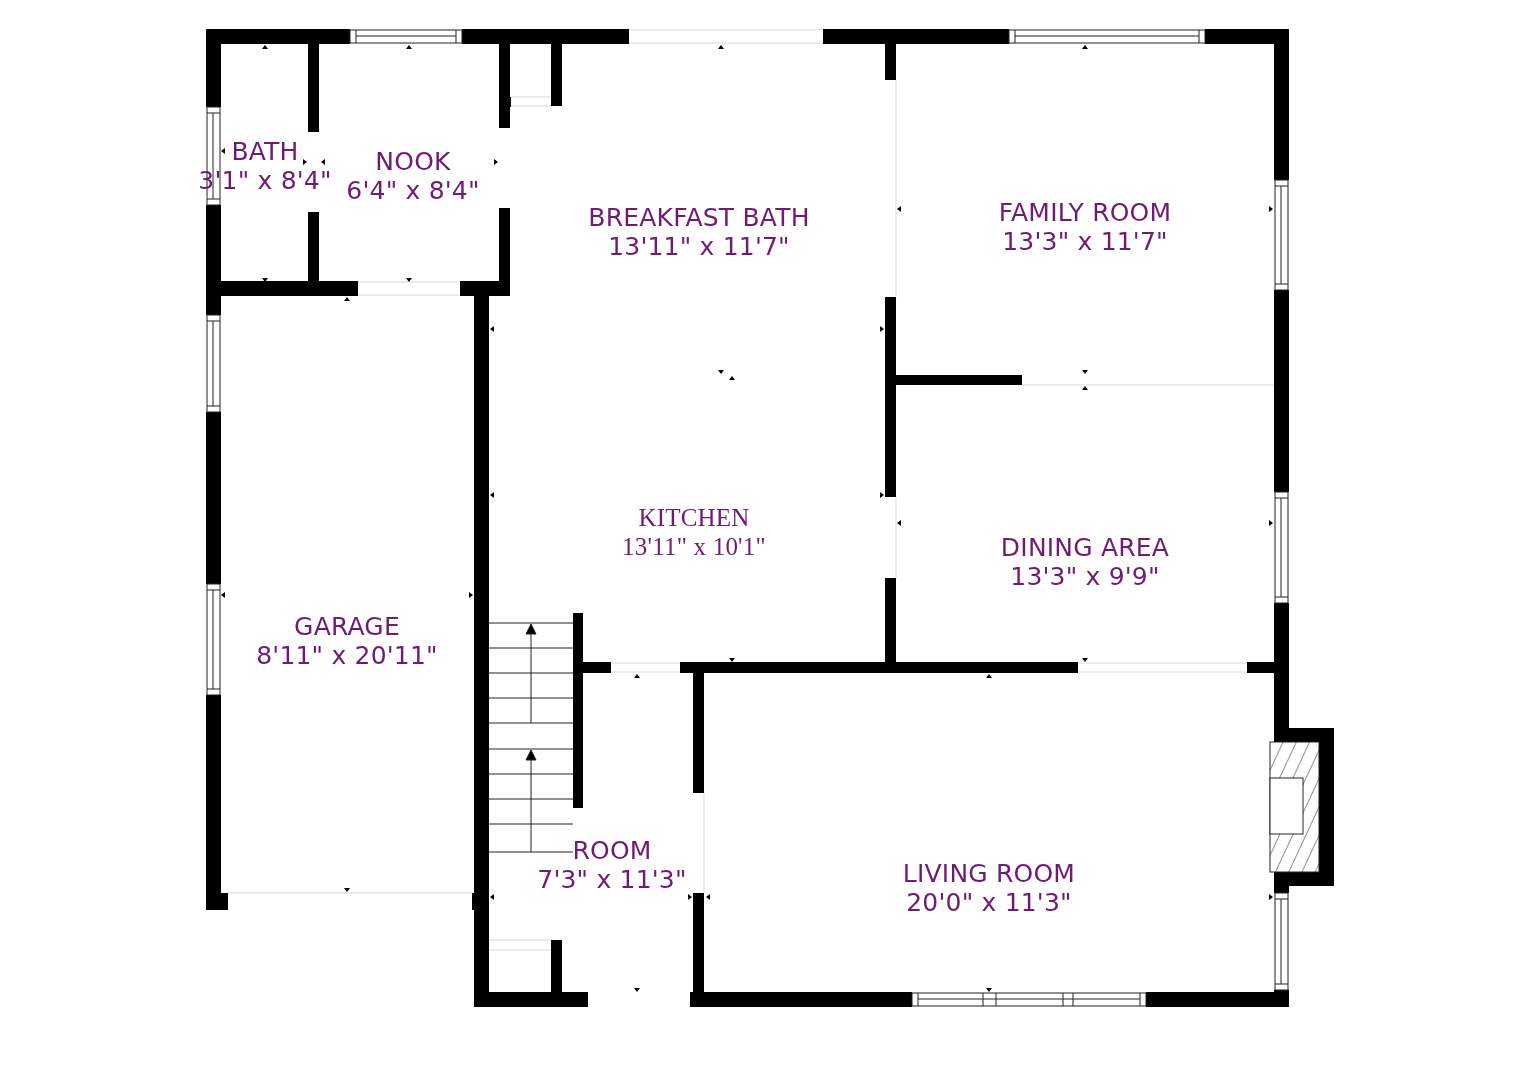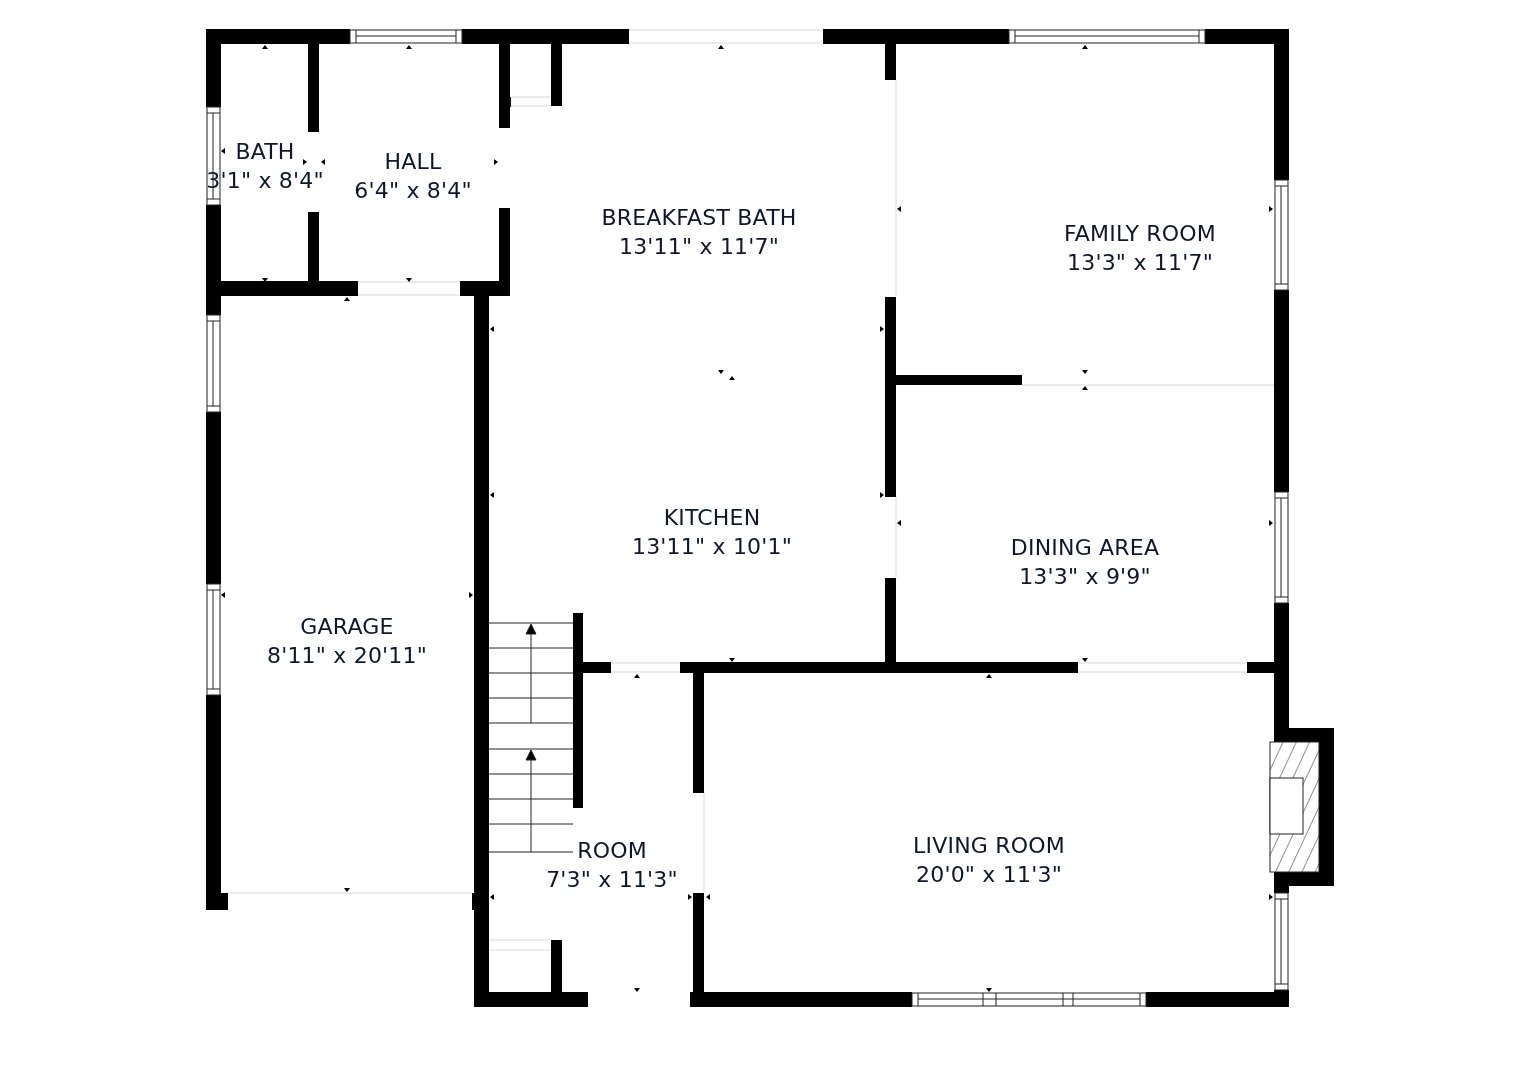--- a/index.html
+++ b/index.html
@@ -1,18 +1,18 @@
 <!DOCTYPE html>
 <html><head>
 <meta charset="utf-8">
 <style>
   html, body { margin: 0; padding: 0; background: #ffffff; }
   body { width: 1539px; height: 1080px; position: relative; overflow: hidden; font-family: "DejaVu Sans", "Liberation Sans", sans-serif; }
   #plan { position: absolute; left: 0; top: 0; width: 1539px; height: 1080px; }
-  .room-label { position: absolute; transform: translate(-50%, -50%); text-align: center; color: #0f172a; white-space: nowrap; line-height: 29px; font-size: 22px; letter-spacing: 0.2px; }
+  .room-label { position: absolute; transform: translate(-50%, -50%); text-align: center; color: #701a75; white-space: nowrap; line-height: 29px; font-size: 25px; letter-spacing: 0.2px; }
   .room-name, .room-dims { display: block; }
 </style>
 </head>
 <body>
 
 <svg id="plan" viewBox="0 0 1539 1080" xmlns="http://www.w3.org/2000/svg">
   <g fill="#000">
 
     <rect x="206" y="29" width="144" height="15"></rect>
     <rect x="462" y="29" width="167" height="15"></rect>
@@ -201,43 +201,43 @@
     <polygon points="706,897 710,894 710,900"></polygon>
       <polygon points="1273,897 1269,894 1269,900"></polygon>
   </g>
 </svg>
 
 <div class="room-label" style="left:265px; top:166px;">
   <span class="room-name">BATH</span>
   <span class="room-dims">3'1" x 8'4"</span>
 </div>
 <div class="room-label" style="left:413px; top:176px;">
-  <span class="room-name">HALL</span>
+  <span class="room-name">NOOK</span>
   <span class="room-dims">6'4" x 8'4"</span>
 </div>
 <div class="room-label" style="left:699px; top:232px;">
   <span class="room-name">BREAKFAST BATH</span>
   <span class="room-dims">13'11" x 11'7"</span>
 </div>
-<div class="room-label" style="left:1140px; top:227px;margin-top:21px;">
+<div class="room-label" style="left:1085px; top:227px;">
   <span class="room-name">FAMILY ROOM</span>
   <span class="room-dims">13'3" x 11'7"</span>
 </div>
-<div class="room-label" style="left:712px; top:532px;">
+<div class="room-label" style="left:694px; top:532px;font-family:Liberation Serif, serif;">
   <span class="room-name">KITCHEN</span>
   <span class="room-dims">13'11" x 10'1"</span>
 </div>
 <div class="room-label" style="left:1085px; top:562px;">
   <span class="room-name">DINING AREA</span>
   <span class="room-dims">13'3" x 9'9"</span>
 </div>
 <div class="room-label" style="left:347px; top:613px;margin-top:28px;">
   <span class="room-name">GARAGE</span>
   <span class="room-dims">8'11" x 20'11"</span>
 </div>
 <div class="room-label" style="left:612px; top:865px;">
   <span class="room-name">ROOM</span>
   <span class="room-dims">7'3" x 11'3"</span>
 </div>
-<div class="room-label" style="left:989px; top:860px;">
+<div class="room-label" style="left:989px; top:888px;">
   <span class="room-name">LIVING ROOM</span>
   <span class="room-dims">20'0" x 11'3"</span>
 </div>
 
 </body></html>

